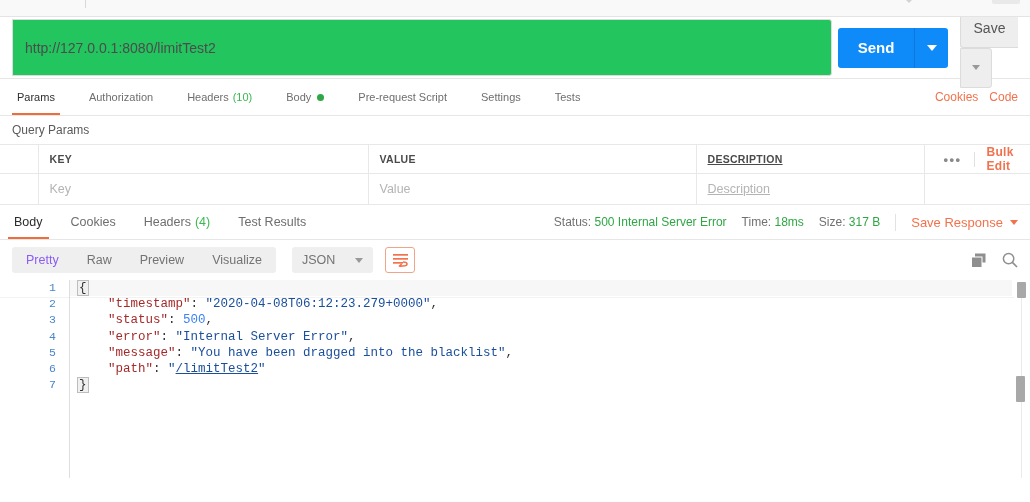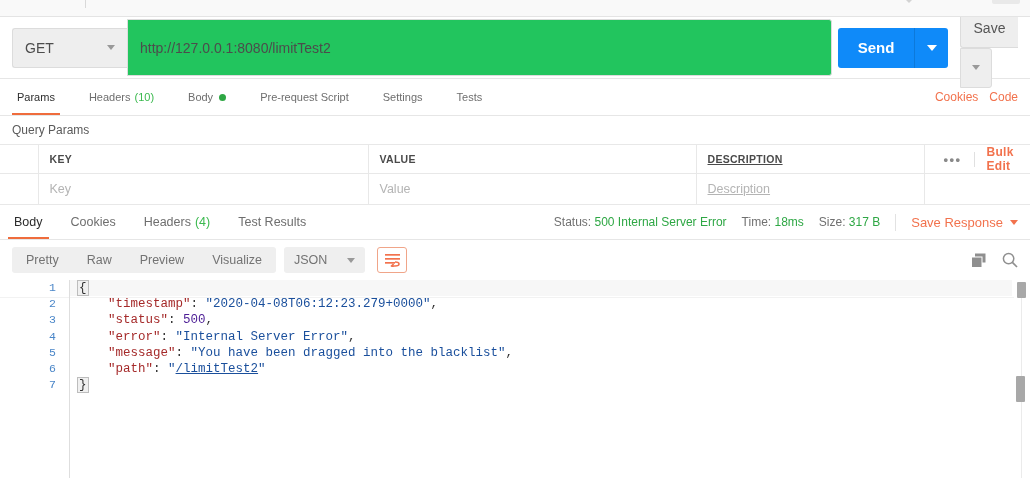--- a/index.html
+++ b/index.html
@@ -220,23 +220,23 @@
     padding: 0 12px; background: #fff;
   }
   .seg {
     display: flex; align-items: center;
     background: #efefef; border-radius: 3px; height: 26px;
   }
   .seg div {
     padding: 0 14px; font-size: 12.5px; color: #737373;
     line-height: 26px; cursor: pointer;
   }
-  .seg div.active { color: #737373; }
+  .seg div.active { color: #8b5cf6; }
   .jsonsel {
-    margin-left: 8px; height: 26px;
+    margin-left: 16px; height: 26px;
     display: flex; align-items: center; gap: 20px;
     padding: 0 10px;
     background: #efefef; border-radius: 3px;
     font-size: 12.5px; color: #737373; cursor: pointer;
   }
   .wrapbtn {
     margin-left: 12px; width: 30px; height: 26px;
     display: flex; align-items: center; justify-content: center;
     border: 1px solid #f0a589; border-radius: 3px;
     cursor: pointer;
@@ -263,21 +263,21 @@
   .gutter div {
     height: 16.2px; line-height: 16.2px;
     text-align: right; padding-right: 13px;
     color: #4a86c8; font-size: 11.5px;
   }
   .lines { position: absolute; left: 70px; top: 0; right: 18px; }
   .ln { height: 16.2px; line-height: 16.2px; padding-left: 8px; white-space: pre; }
   .ln.hl { background: #f7f7f7; }
   .k { color: #a52a2a; }
   .s { color: #1a4f9c; }
-  .n { color: #4c1d95; }
+  .n { color: #3b82f6; }
   .p { color: #333333; }
   .brace-box {
     outline: 1px solid #bdbdbd; background: #f0f0f0;
     padding: 0 1px; color: #333;
   }
   .linkstr { color: #1a4f9c; text-decoration: underline; cursor: pointer; }
 
   
   .vscroll-top {
     position: absolute; right: 4px; top: 2px;
@@ -300,24 +300,20 @@
 </head>
 <body>
 
 <div class="topstrip">
   <div class="tabsplit"></div>
   <div class="caret"></div>
   <div class="stub"></div>
 </div>
 
 <div class="urlrow">
-  <div class="method-select">
-    <span>GET</span>
-    <span class="caret-dn"></span>
-  </div>
   <div class="url-input" title="Enter request URL">
     <span>http://127.0.0.1:8080/limitTest2</span>
   </div>
 
   <div class="send-group">
     <div class="send-btn">Send</div>
     <div class="send-caret">
       <i></i>
     </div>
   </div>
@@ -326,20 +322,23 @@
     <div class="save-btn">Save</div>
     <div class="save-caret">
       <span class="caret-dn"></span>
     </div>
   </div>
 </div>
 
 <div class="reqtabs">
   <div class="reqtab active">
     <span>Params</span>
+  </div>
+  <div class="reqtab">
+    <span>Authorization</span>
   </div>
   <div class="reqtab">
     <span>Headers</span>
     <span class="badge-green">(10)</span>
   </div>
   <div class="reqtab">
     <span>Body</span>
     <span class="dot-green"></span>
   </div>
   <div class="reqtab">

